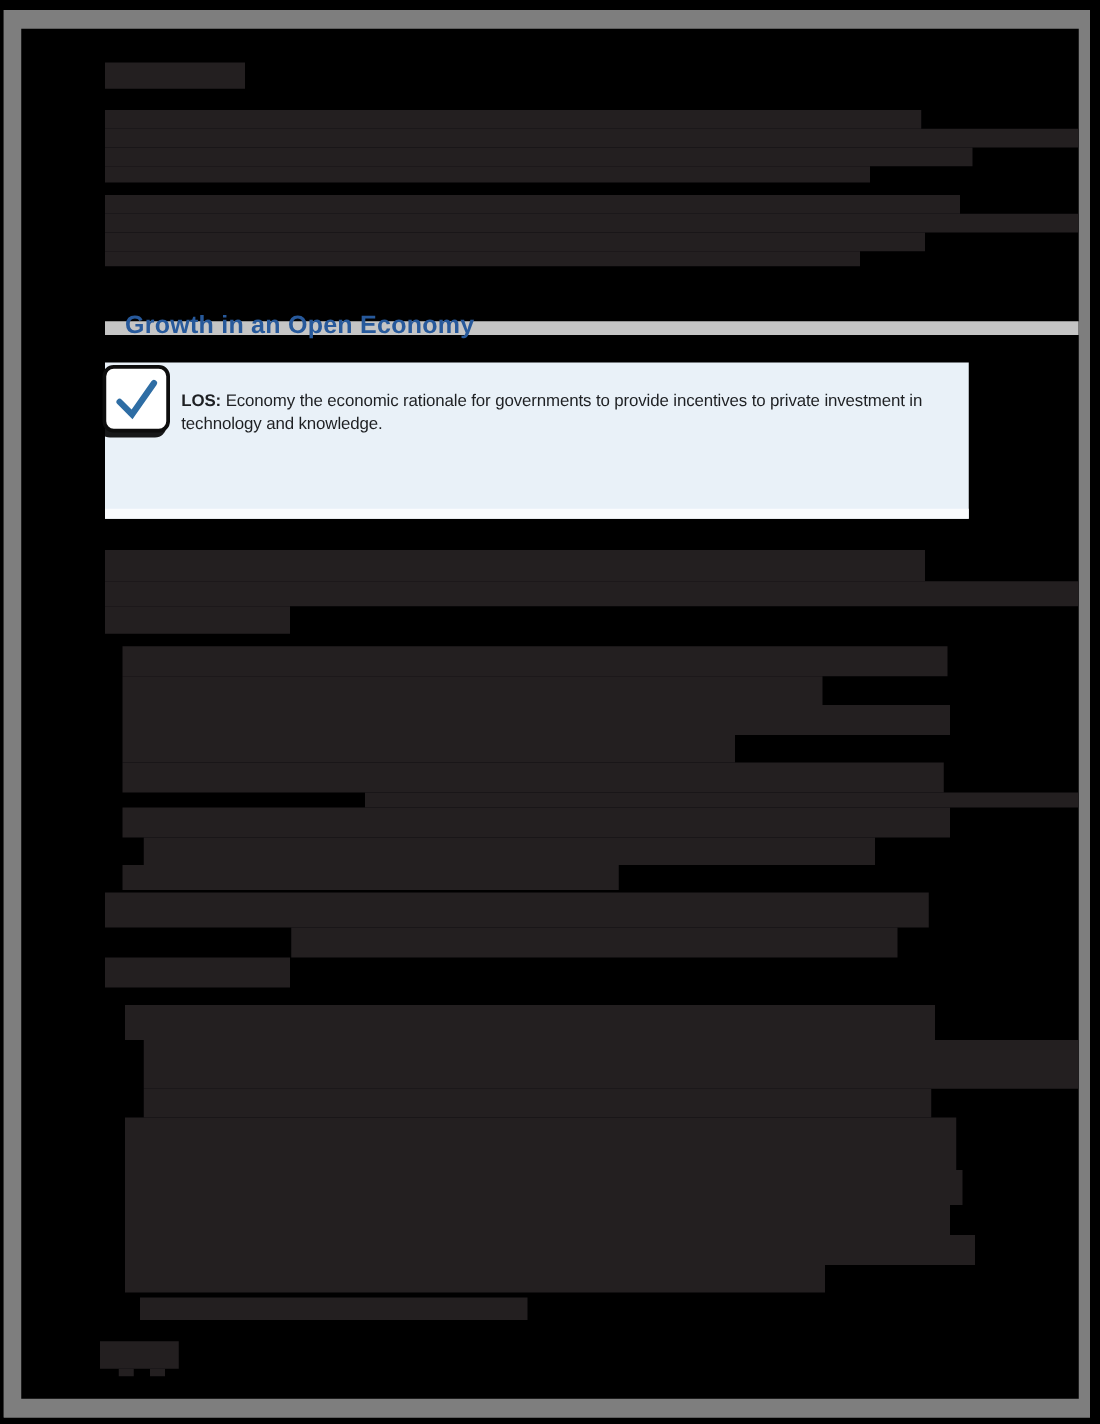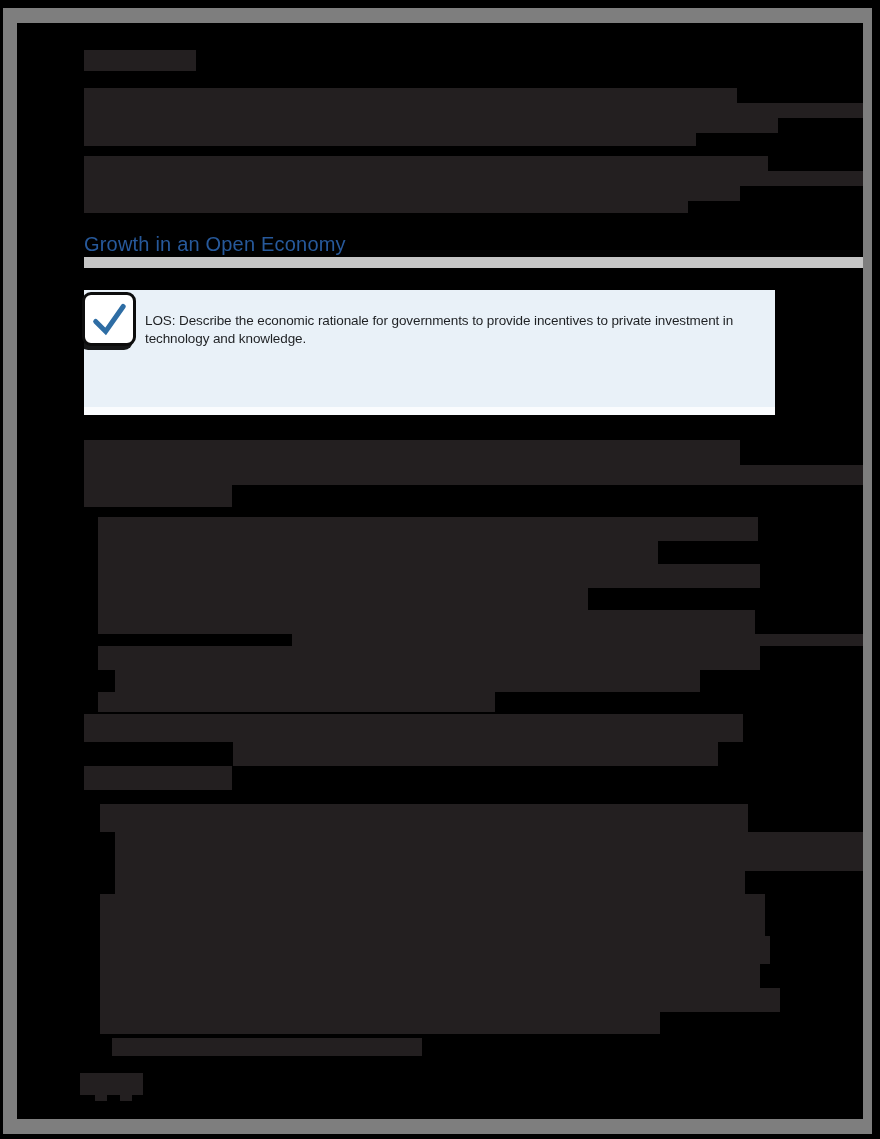--- a/index.html
+++ b/index.html
@@ -21,22 +21,22 @@
   .frame{
     position:absolute;left:3px;top:8px;width:869px;height:1126px;
     box-sizing:border-box;background:var(--frame);
     border:solid var(--frame);border-width:15px 9px 15px 14px;
   }
   .page{
     position:relative;width:846px;height:1096px;background:var(--page-bg);overflow:hidden;
   }
   .bar{position:absolute;background:var(--bar);}
   .heading{
-    position:absolute;left:67px;top:210px;margin:0;z-index:2;
-    font-size:20px;font-weight:normal;letter-spacing:.2px;color:var(--heading);
+    position:absolute;left:67px;top:210px;margin:16px;z-index:2;
+    font-size:20px;font-weight:bold;letter-spacing:.2px;color:var(--heading);
     font-family:"Liberation Sans",sans-serif;
   }
   .heading-rule{
     position:absolute;left:67px;top:234px;width:779px;height:11px;
     background:var(--rule);z-index:1;
   }
   .los-box{
     position:absolute;left:67px;top:267px;width:691px;height:125px;
     box-sizing:border-box;background:var(--los-bg);
     border-bottom:8px solid var(--los-edge);z-index:3;
@@ -46,21 +46,21 @@
     box-sizing:border-box;background:#ffffff;border:3px solid #0d0d0d;
     border-radius:9px;box-shadow:-3px 4px 0 rgba(0,0,0,.9);
     display:flex;align-items:center;justify-content:center;
   }
   .check-badge svg{display:block;}
   .los-text{
     position:absolute;left:61px;top:22px;width:622px;
     font-size:13.5px;line-height:17.5px;color:#1e2023;letter-spacing:-.1px;
   }
   .los-text p{margin:0 0 13px 0;}
-  .los-text b{font-weight:normal;}
+  .los-text b{font-weight:bold;}
 </style>
 </head>
 <body>
 
 <div class="stage">
   <div class="frame">
     <div class="page">
 
       <div>
           <div class="bar" style="left: 67px; top: 27px; width: 112px; height: 21px;"></div>
@@ -108,20 +108,20 @@
 
       <div class="los-box">
         <div class="check-badge">
           <svg width="40" height="40" viewBox="0 0 48 48" aria-hidden="true">
             <polyline points="8,27 20,39 41,9" fill="none" stroke="#2e6da4" stroke-width="6" stroke-linecap="round" stroke-linejoin="miter"></polyline>
           </svg>
         </div>
         <div class="los-text">
           <p>
             <b>LOS:</b>
-            <span>Describe the economic rationale for governments to provide incentives to private investment in technology and knowledge.</span>
+            <span>Economy the economic rationale for governments to provide incentives to private investment in technology and knowledge.</span>
           </p>
         </div>
       </div>
 
     </div>
   </div>
 </div>
 
 </body></html>

